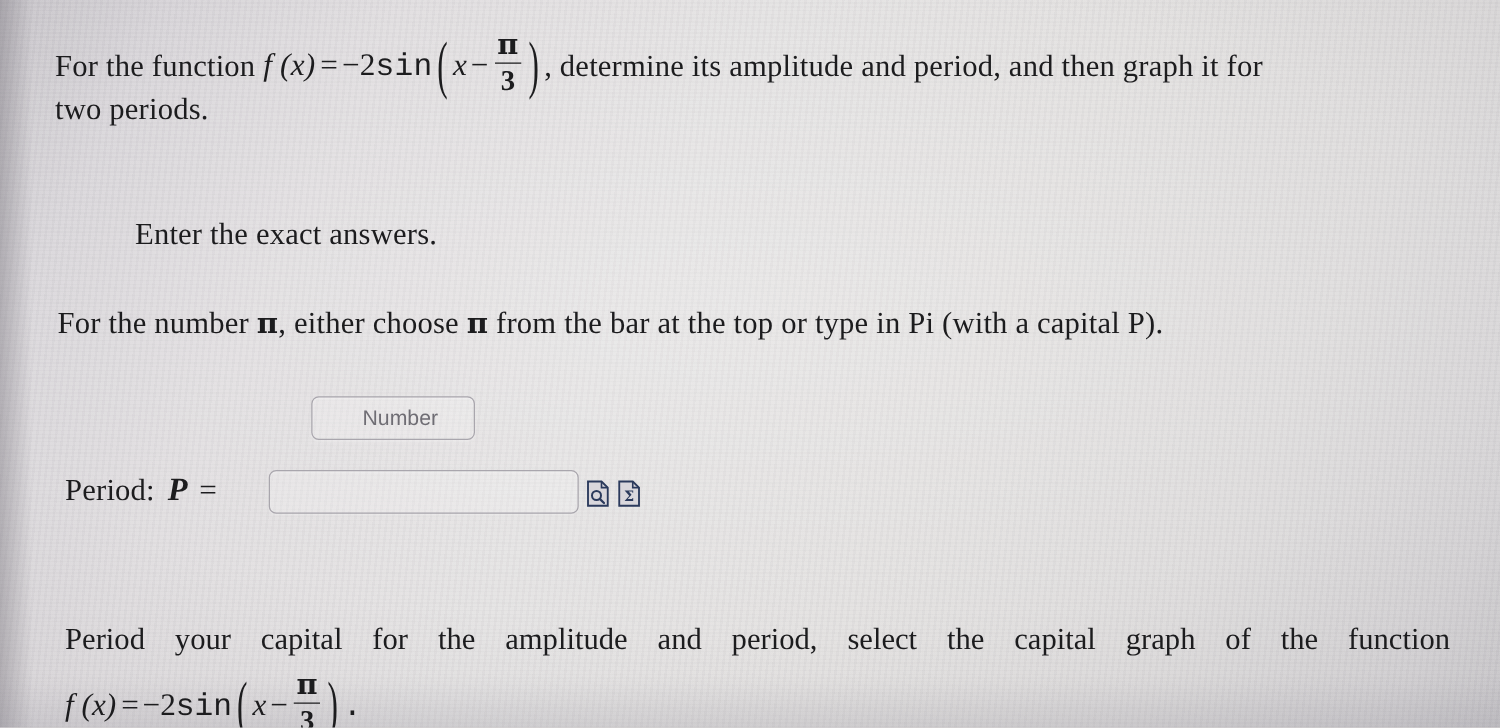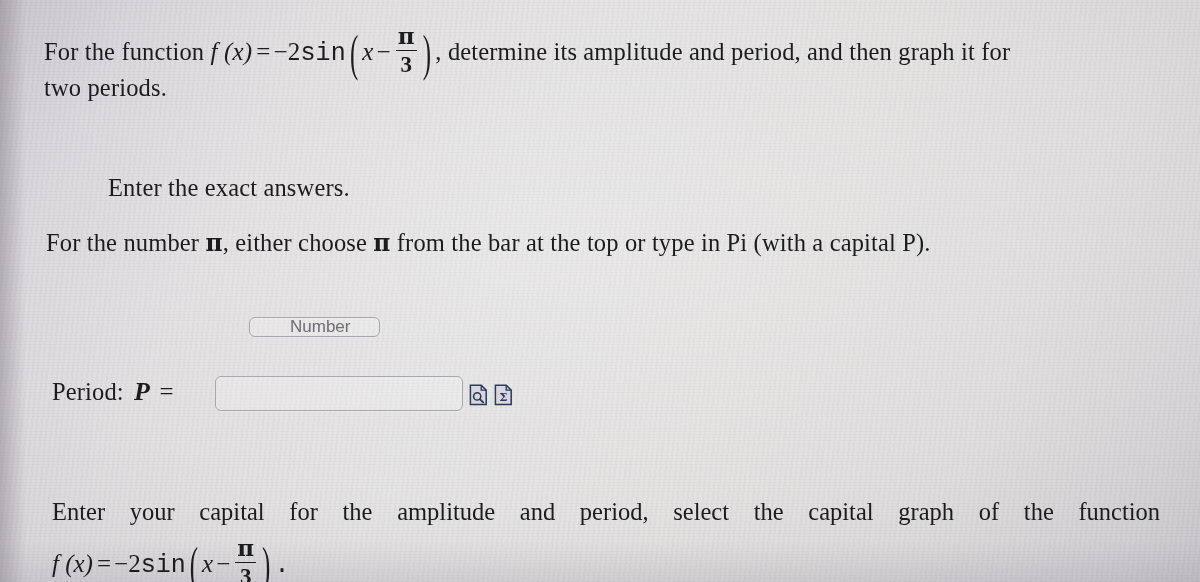--- a/index.html
+++ b/index.html
@@ -219,28 +219,28 @@
   <div class="line prose" style="left:44px; top:24px;">
     <span>For the function</span>
     <span class="math">
       <span class="fnf">f (x)</span><span class="op">=</span><span class="num">−2</span><span class="mathup">sin</span><span class="paren">(</span><span class="mvar">x</span><span class="op">−</span><span class="frac"><span class="numr pi">π</span><span class="bar"></span><span class="den">3</span></span><span class="paren">)</span></span><span>, determine its amplitude and period, and then graph it for</span>
   </div>
 
   <div class="line prose" style="left:44px; top:76px;">two periods.</div>
 
   <div class="line prose" style="left:60px; top:176px;margin-left:48px;">Enter the exact answers.</div>
 
-  <div class="line prose" style="left:46px; top:231px;">
+  <div class="line prose" style="left:46px; top:247px;">
     <span>For the number</span>
     <span class="pi-inline">π</span><span>, either choose</span>
     <span class="pi-inline">π</span>
     <span>from the bar at the top or type in Pi (with a capital P).</span>
   </div>
 
-  <input class="field" type="text" style="left: 249px; top: 317px; width: 131px; height: 20px; padding-left: 40px;" placeholder="Number">
+  <input class="field" type="text" style="left: 249px; top: 317px; width: 131px; height: 35px; padding-left: 40px;" placeholder="Number">
 
   <div class="line prose" style="left:52px; top:379px;">
     <span>Period:</span>
     <span class="bold-it" style="font-size:26px; padding-left:4px;">P</span>
     <span class="op" style="font-size:25px;">=</span>
   </div>
   <input class="field" type="text" style="left: 215px; top: 376px; width: 248px; height: 35px;" placeholder="">
 
   <div class="icon-btn" style="left:469px; top:384px;">
     <svg width="19" height="22" viewBox="0 0 19 22" xmlns="http://www.w3.org/2000/svg">
@@ -253,21 +253,21 @@
 
   <div class="icon-btn" style="left:494px; top:384px;">
     <svg width="19" height="22" viewBox="0 0 19 22" xmlns="http://www.w3.org/2000/svg">
       <path d="M1.4 1.2 H12.2 L17.2 6.1 V20.6 H1.4 Z" fill="#d9d7dc" stroke="#2b3a5c" stroke-width="1.5"></path>
       <path d="M12.2 1.2 V6.1 H17.2" fill="none" stroke="#2b3a5c" stroke-width="1.3"></path>
       <text x="9.2" y="17.2" font-family="DejaVu Serif, serif" font-size="11.5" font-weight="700" fill="#2b3a5c" text-anchor="middle">Σ</text>
     </svg>
   </div>
 
   <div class="justified" style="left:52px; top:500px; width:1108px;">
-    <span>Enter</span>
+    <span>Period</span>
     <span>your</span>
     <span>capital</span>
     <span>for</span>
     <span>the</span>
     <span>amplitude</span>
     <span>and</span>
     <span>period,</span>
     <span>select</span>
     <span>the</span>
     <span>capital</span>

